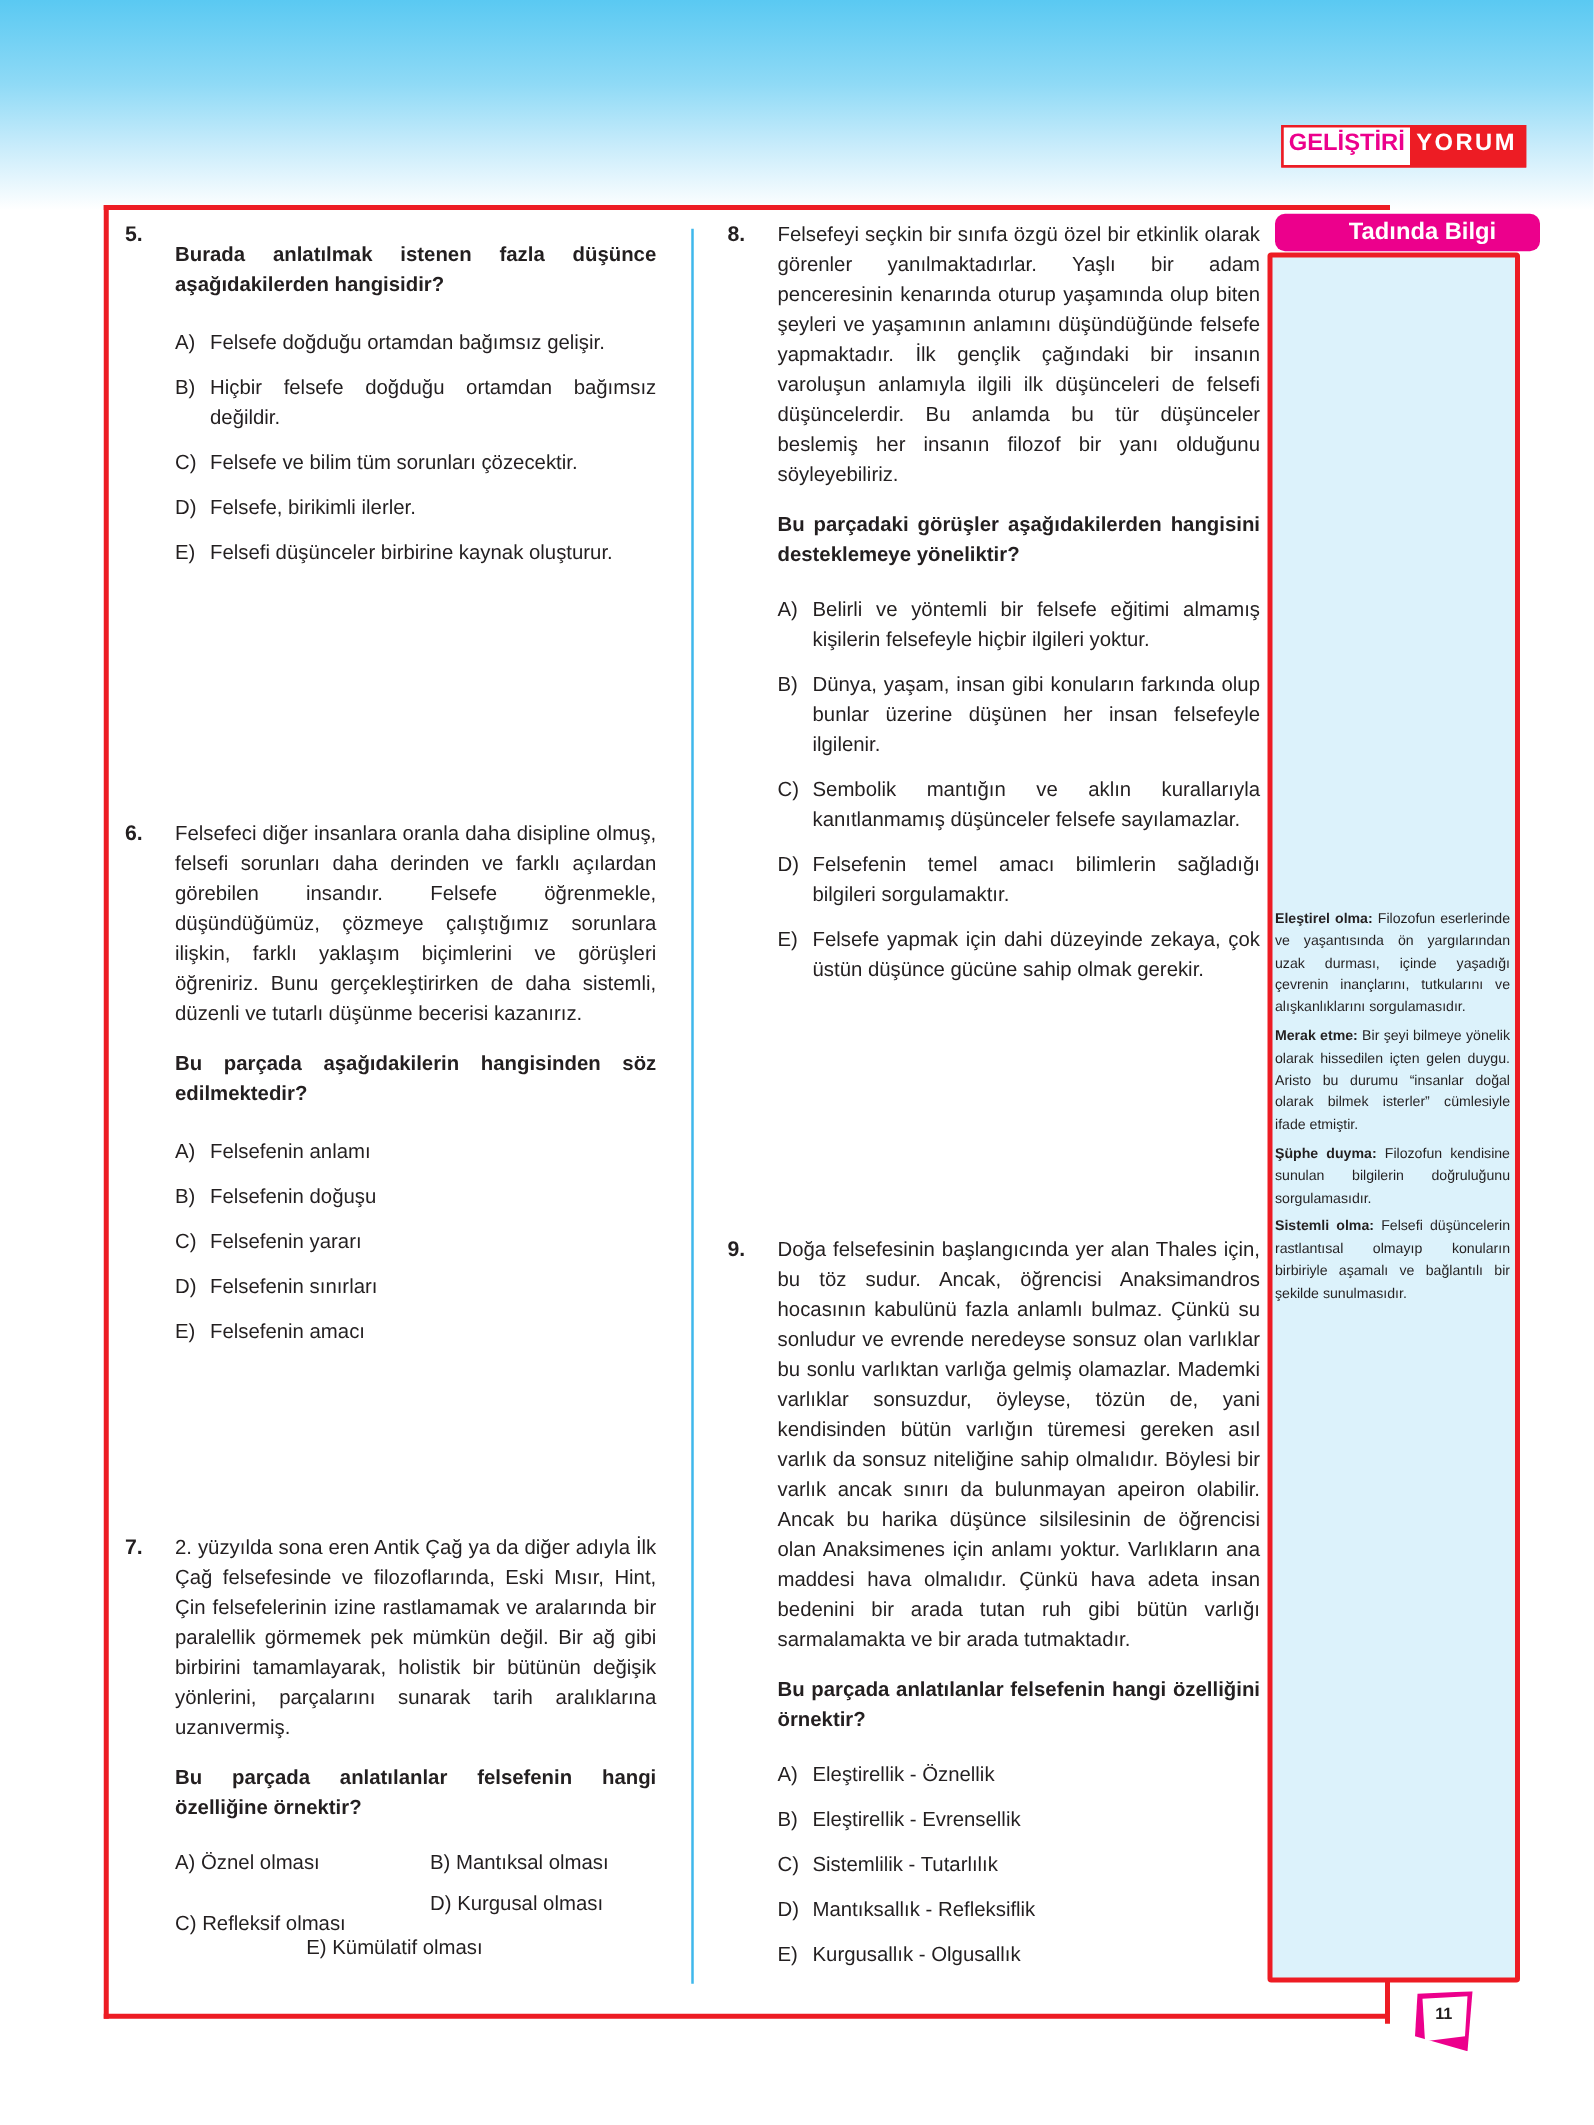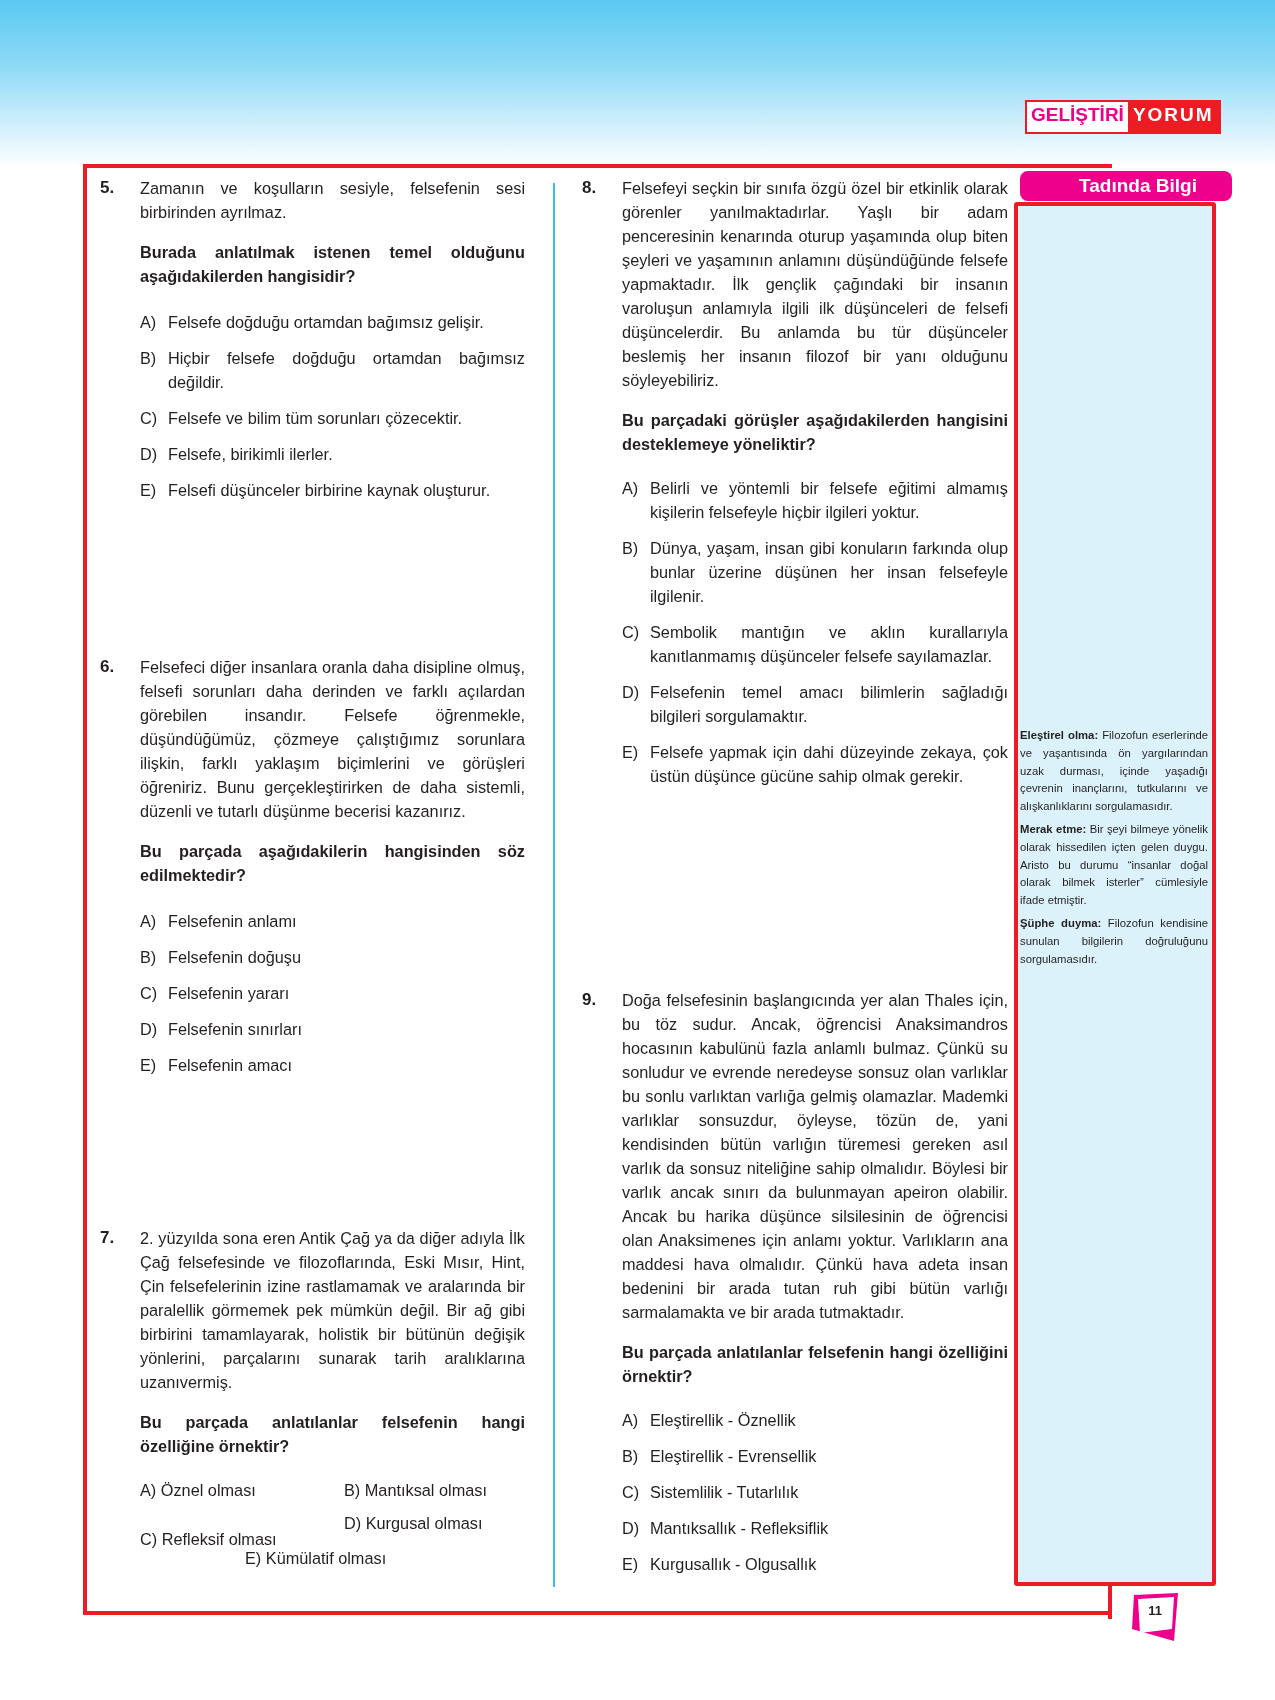--- a/index.html
+++ b/index.html
@@ -86,27 +86,27 @@
 <div class="main-frame"></div>
 <div class="main-frame-right"></div>
 <div class="divider"></div>
 
 <div class="sidebar-pill">Tadında Bilgi</div>
 <div class="sidebar-box"></div>
 <div class="sidebar-content">
   <p><b>Eleştirel olma:</b><span> Filozofun eserlerinde ve yaşantısında ön yargılarından uzak durması, içinde yaşadığı çevrenin inançlarını, tutkularını ve alışkanlıklarını sorgulamasıdır.</span></p>
   <p><b>Merak etme:</b><span> Bir şeyi bilmeye yönelik olarak hissedilen içten gelen duygu. Aristo bu durumu “insanlar doğal olarak bilmek isterler” cümlesiyle ifade etmiştir.</span></p>
   <p><b>Şüphe duyma:</b><span> Filozofun kendisine sunulan bilgilerin doğruluğunu sorgulamasıdır.</span></p>
+  <p><b>Sistemli olma:</b><span> Felsefi düşüncelerin rastlantısal olmayıp konuların birbiriyle aşamalı ve bağlantılı bir şekilde sunulmasıdır.</span></p>
 </div>
 
 <div class="q" style="left:100px; top:176px; width:425px;">
   <span class="num">5.</span>
   <div class="body" style="width:385px;">
-    <p class="stem">Zamanın ve koşulların sesiyle, felsefenin sesi birbirinden ayrılmaz.</p>
-    <p class="ask" style="margin-top:16px;">Burada anlatılmak istenen temel olduğunu aşağıdakilerden hangisidir?</p>
+    <p class="ask" style="margin-top:16px;">Burada anlatılmak istenen fazla düşünce aşağıdakilerden hangisidir?</p>
     <div class="opts" style="margin-top:22px;">
       <div class="opt">
           <span class="l">A)</span>
           <span class="t">Felsefe doğduğu ortamdan bağımsız gelişir.</span>
         </div>
       <div class="opt">
           <span class="l">B)</span>
           <span class="t">Hiçbir felsefe doğduğu ortamdan bağımsız değildir.</span>
         </div>
       <div class="opt">

